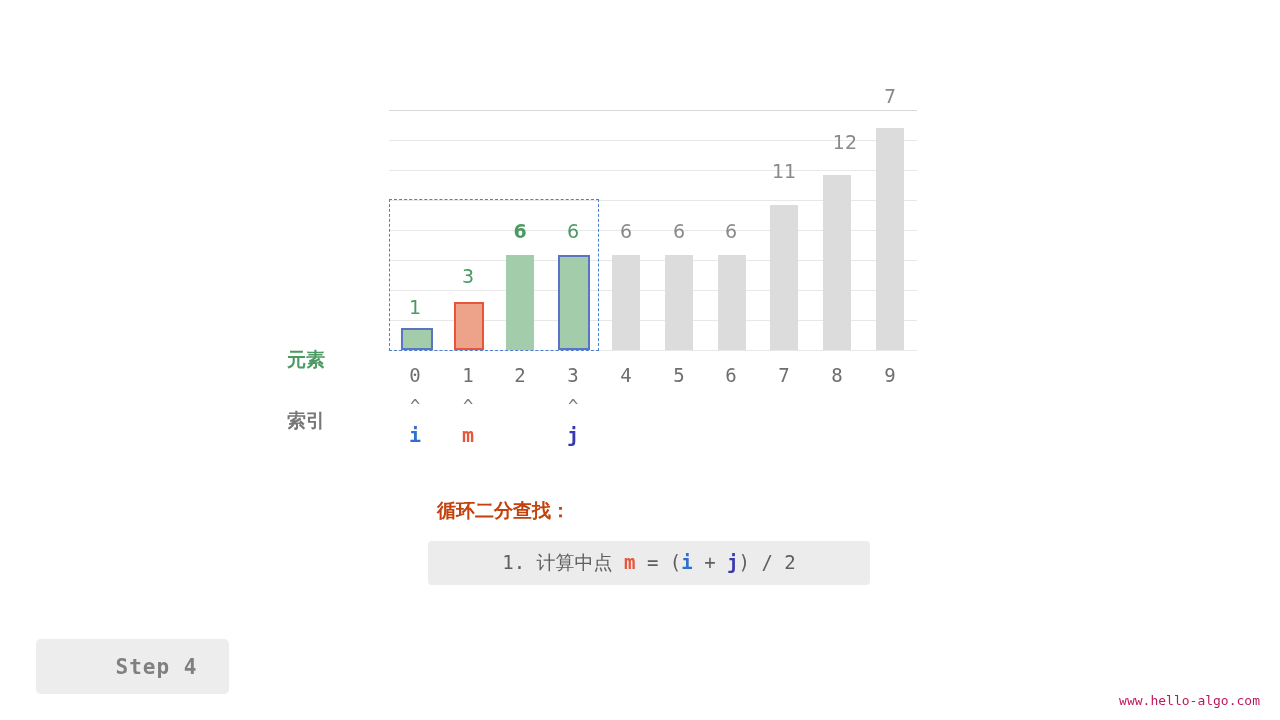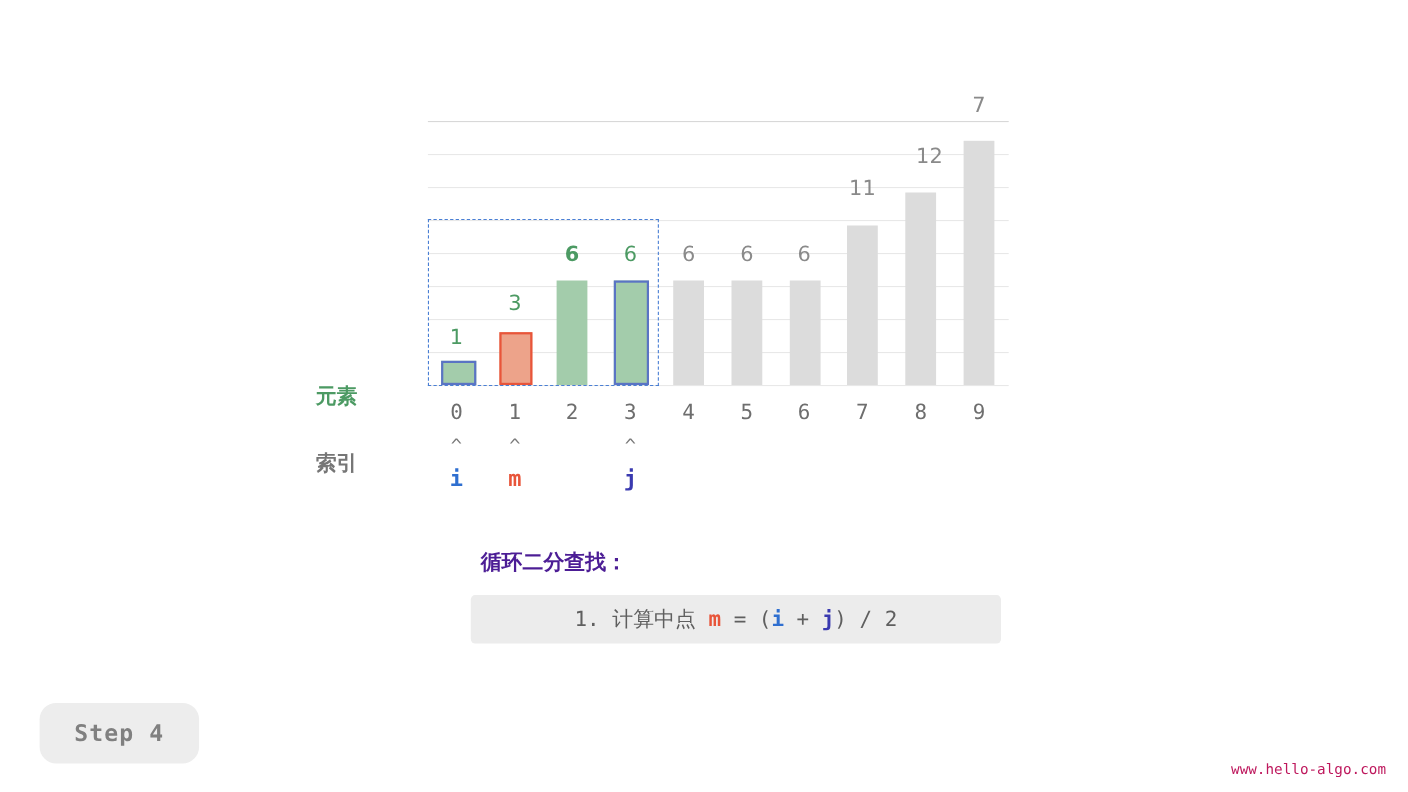--- a/index.html
+++ b/index.html
@@ -138,27 +138,27 @@
   .ptr.m { color: #e8553a; }
   .ptr.j { color: #3a3ab0; }
 
   
   #caption {
     position: absolute;
     left: 437px;
     top: 498px;
     font-size: 19px;
     font-weight: bold;
-    color: #4c1d95;
+    color: #c2410c;
   }
   #codebox {
     position: absolute;
     left: 428px;
     top: 541px;
-    width: 482px;
+    width: 442px;
     height: 44px;
     background: #ececec;
     border-radius: 4px;
     display: flex;
     align-items: center;
     justify-content: center;
   }
   #codeline {
     font-family: "DejaVu Sans Mono", monospace;
     font-size: 19px;
@@ -170,29 +170,30 @@
   #codeline .var-j { color: #3a3ab0; font-weight: bold; }
 
   
   #step {
     position: absolute;
     left: 36px;
     top: 639px;
     width: 145px;
     height: 55px;
     background: #ededed;
-    border-radius: 15px;
+    border-radius: 5px;
     display: flex;
     align-items: center;
     justify-content: center;
     font-family: "DejaVu Sans Mono", monospace;
     font-size: 21px;
     font-weight: bold;
     color: #808080;
     letter-spacing: 1px;
+    padding-left: 48px;
   }
 
   #watermark {
     position: absolute;
     right: 20px;
     bottom: 12px;
     font-family: "DejaVu Sans Mono", monospace;
     font-size: 13px;
     color: #be185d;
   }

